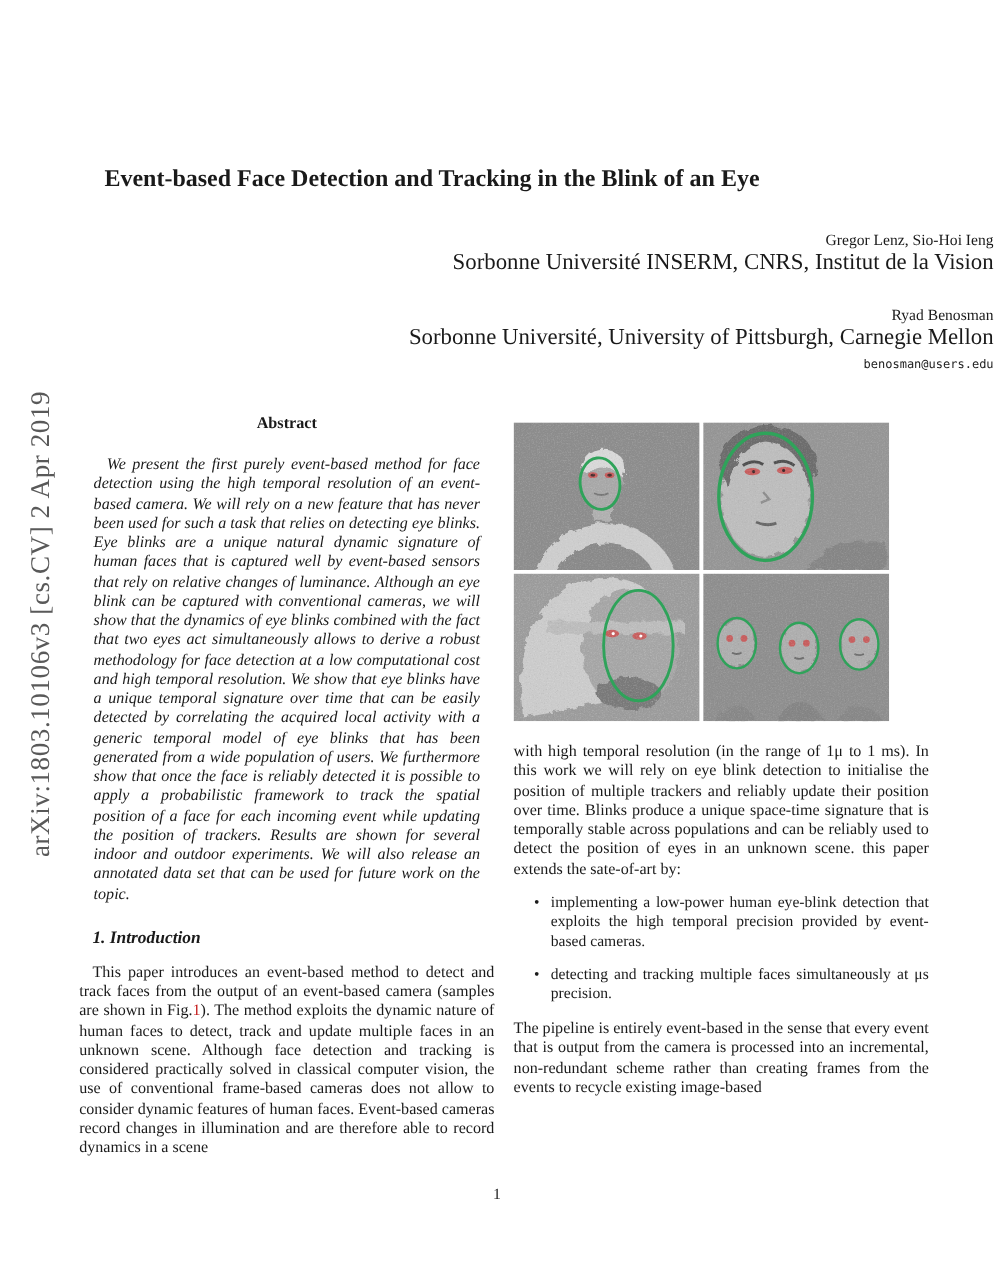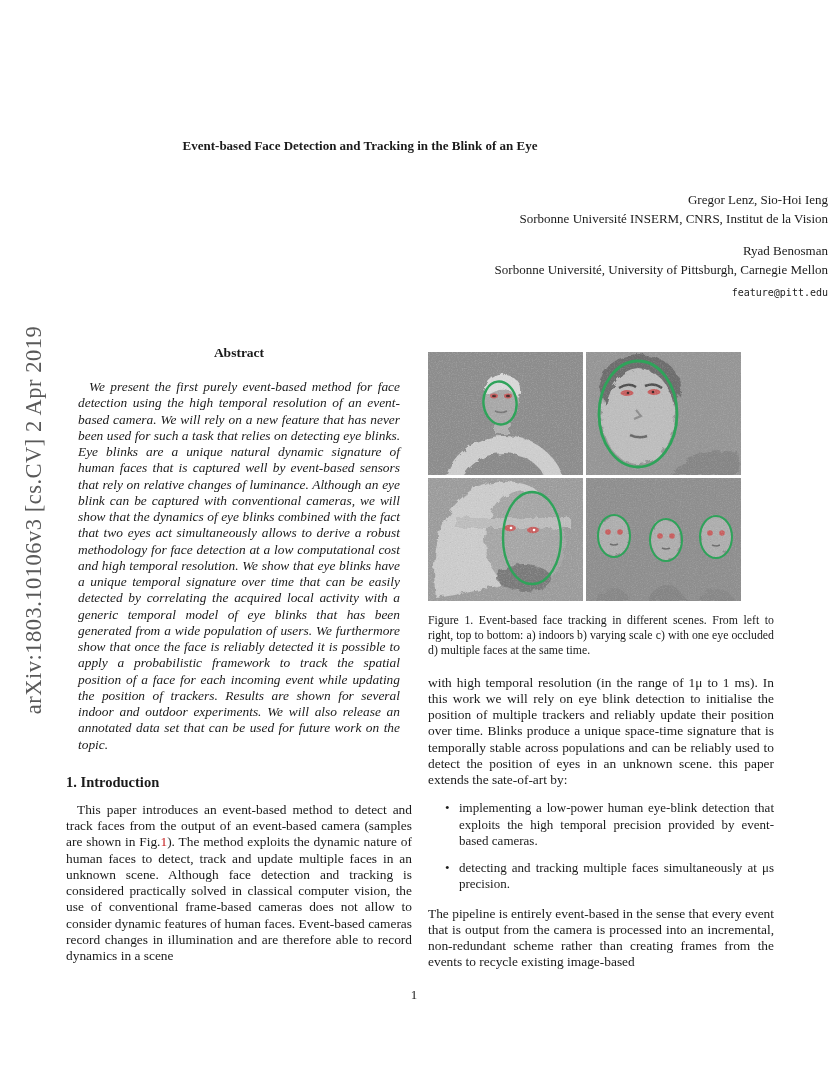--- a/index.html
+++ b/index.html
@@ -6,38 +6,38 @@
   body{
     width:828px;height:1072px;background:#ffffff;position:relative;overflow:hidden;
     font-family:"Liberation Serif","DejaVu Serif",serif;color:#1a1a1a;
   }
   .arxiv-watermark{
     position:absolute;top:520px;left:34px;transform:translate(-50%,-50%) rotate(-90deg);
     white-space:nowrap;font-size:22.5px;letter-spacing:.5px;color:var(--arxiv-gray,#595959);
   }
   .paper-title{
     position:absolute;top:138px;left:0;width:720px;text-align:center;
-    font-size:13px;font-weight:bold;margin:0;
+    font-size:20px;font-weight:bold;margin:0;
   }
   .authors{position:absolute;top:191px;left:0;width:828px;text-align:right;}
   .author-names{font-size:13px;line-height:18px;}
-  .author-affil{font-size:13px;line-height:19px;}
+  .author-affil{font-size:19px;line-height:19px;}
   .author-email{
     font-family:"DejaVu Sans Mono","Liberation Mono",monospace;
     font-size:10px;line-height:13px;margin-top:7px;color:#222;
   }
-  .author-block + .author-block{margin-top:14px;}
+  .author-block + .author-block{margin-top:26px;}
   .col-left{position:absolute;left:66px;top:345px;width:346px;}
   .col-right{position:absolute;left:428px;top:352px;width:346px;}
   .abstract-heading{text-align:center;font-weight:bold;font-size:13.5px;margin:0 0 18px 0;}
   .abstract-body{
     font-style:italic;font-size:13.4px;line-height:16.25px;text-align:justify;
     text-indent:11px;margin:12px;
   }
-  .section-heading{font-size:14.5px;font-weight:bold;margin:21px 0 9px 0;}
+  .section-heading{font-size:14.5px;font-weight:bold;margin:21px 0 9px 11px;font-style:italic;}
   .body-para{font-size:13.4px;line-height:16.25px;text-align:justify;margin:0;}
   .indent{text-indent:11px;margin-top:11px;}
   .fig-link{color:var(--link-red,#c41a1a);cursor:pointer;}
   .figure-image{
     width:313px;height:249px;display:flex;flex-wrap:wrap;gap:3px;
     background:#ffffff;
   }
   .figure-image svg{display:block;}
   .figure-caption{
     font-size:11.8px;line-height:14.9px;text-align:justify;margin:12px 0 0 0;
@@ -76,21 +76,21 @@
 <h1 class="paper-title">Event-based Face Detection and Tracking in the Blink of an Eye</h1>
 
 <div class="authors">
   <div class="author-block">
     <div class="author-names">Gregor Lenz, Sio-Hoi Ieng</div>
     <div class="author-affil">Sorbonne Université INSERM, CNRS, Institut de la Vision</div>
   </div>
   <div class="author-block">
     <div class="author-names">Ryad Benosman</div>
     <div class="author-affil">Sorbonne Université, University of Pittsburgh, Carnegie Mellon</div>
-    <div class="author-email">feature@pitt.edu</div>
+    <div class="author-email">benosman@users.edu</div>
   </div>
 </div>
 
 <div class="col-left">
   <h2 class="abstract-heading">Abstract</h2>
   <p class="abstract-body">We present the first purely event-based method for face detection using the high temporal resolution of an event-based camera. We will rely on a new feature that has never been used for such a task that relies on detecting eye blinks. Eye blinks are a unique natural dynamic signature of human faces that is captured well by event-based sensors that rely on relative changes of luminance. Although an eye blink can be captured with conventional cameras, we will show that the dynamics of eye blinks combined with the fact that two eyes act simultaneously allows to derive a robust methodology for face detection at a low computational cost and high temporal resolution. We show that eye blinks have a unique temporal signature over time that can be easily detected by correlating the acquired local activity with a generic temporal model of eye blinks that has been generated from a wide population of users. We furthermore show that once the face is reliably detected it is possible to apply a probabilistic framework to track the spatial position of a face for each incoming event while updating the position of trackers. Results are shown for several indoor and outdoor experiments. We will also release an annotated data set that can be used for future work on the topic.</p>
   <h2 class="section-heading">1. Introduction</h2>
   <p class="body-para indent"><span>This paper introduces an event-based method to detect and track faces from the output of an event-based camera (samples are shown in Fig.</span><span class="fig-link">1</span><span>). The method exploits the dynamic nature of human faces to detect, track and update multiple faces in an unknown scene. Although face detection and tracking is considered practically solved in classical computer vision, the use of conventional frame-based cameras does not allow to consider dynamic features of human faces. Event-based cameras record changes in illumination and are therefore able to record dynamics in a scene</span></p>
 </div>
 
@@ -174,21 +174,20 @@
       <path d="M76,70 q4,2 8,0" stroke="#6d6d6d" stroke-width="1.5" fill="none"></path>
       <path d="M126,67 q4,2 8,0" stroke="#6d6d6d" stroke-width="1.5" fill="none"></path>
       <rect width="155" height="123" filter="url(#grainL)" opacity="0.3"></rect>
       <rect width="155" height="123" filter="url(#grainD)" opacity="0.4"></rect>
       <ellipse cx="28" cy="58" rx="16" ry="21" fill="none" stroke-width="2" style="stroke:var(--tracker-green,#2fa35a)"></ellipse>
       <ellipse cx="80" cy="62" rx="16" ry="21" fill="none" stroke-width="2" style="stroke:var(--tracker-green,#2fa35a)"></ellipse>
       <ellipse cx="130" cy="59" rx="16" ry="21" fill="none" stroke-width="2" style="stroke:var(--tracker-green,#2fa35a)"></ellipse>
     </svg>
   </div>
 
-  <p class="figure-caption">Figure 1. Event-based face tracking in different scenes. From left to right, top to bottom: a) indoors b) varying scale c) with one eye occluded d) multiple faces at the same time.</p>
 
   <p class="body-para p-after-figure">with high temporal resolution (in the range of 1μ to 1 ms). In this work we will rely on eye blink detection to initialise the position of multiple trackers and reliably update their position over time. Blinks produce a unique space-time signature that is temporally stable across populations and can be reliably used to detect the position of eyes in an unknown scene. this paper extends the sate-of-art by:</p>
 
   <ul class="contribs">
     <li>implementing a low-power human eye-blink detection that exploits the high temporal precision provided by event-based cameras.</li>
     <li>detecting and tracking multiple faces simultaneously at μs precision.</li>
   </ul>
 
   <p class="body-para p-after-list">The pipeline is entirely event-based in the sense that every event that is output from the camera is processed into an incremental, non-redundant scheme rather than creating frames from the events to recycle existing image-based</p>
 </div>

